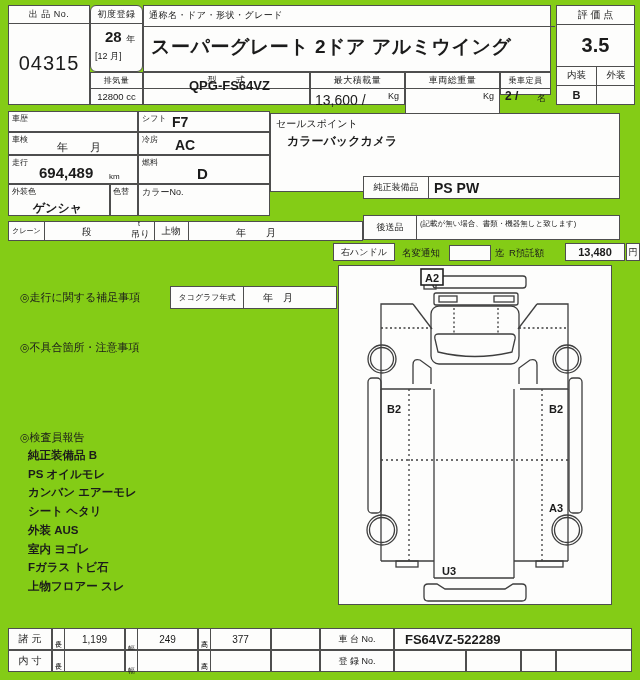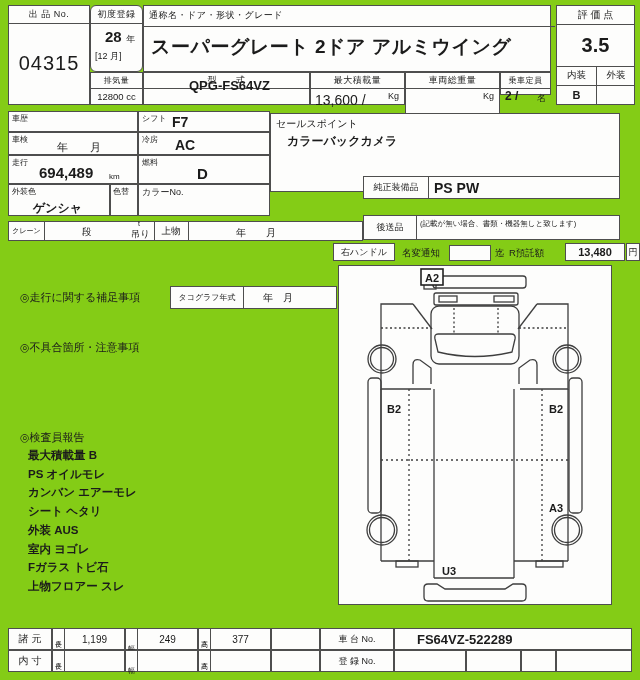--- a/index.html
+++ b/index.html
@@ -153,21 +153,21 @@
   <span class="txt" style="left:20px;top:290px;font-size:11px;">◎走行に関する補足事項</span>
   <div class="box" style="left:170px;top:286px;width:167px;height:23px;">
     <div class="br center" style="position:absolute;left:0;top:0;width:72px;height:21px;font-size:8px;">タコグラフ年式</div>
     <span class="txt" style="left:92px;top:4px;font-size:10px;">年　月</span>
   </div>
 
   <span class="txt" style="left:20px;top:340px;font-size:11px;">◎不具合箇所・注意事項</span>
 
   <span class="txt" style="left:20px;top:430px;font-size:11px;">◎検査員報告</span>
   <div style="position:absolute;left:28px;top:446px;width:220px;">
-    <div class="item">最大積載量 B</div>
+    <div class="item">純正装備品 B</div>
     <div class="item">PS オイルモレ</div>
     <div class="item">カンバン エアーモレ</div>
     <div class="item">シート ヘタリ</div>
     <div class="item">外装 AUS</div>
     <div class="item">室内 ヨゴレ</div>
     <div class="item">Fガラス トビ石</div>
     <div class="item">上物フロアー スレ</div>
   </div>
 
   <div class="box" style="left:338px;top:265px;width:274px;height:340px;border-width:1.5px;">
@@ -238,21 +238,21 @@
   <div class="box center" style="left:8px;top:628px;width:44px;height:22px;font-size:10px;">諸 元</div>
   <div class="box vert" style="left:52px;top:628px;width:13px;height:22px;">長さ</div>
   <div class="box center" style="left:64px;top:628px;width:61px;height:22px;font-size:10px;">1,199</div>
   <div class="box vert" style="left:125px;top:628px;width:13px;height:22px;">幅</div>
   <div class="box center" style="left:137px;top:628px;width:61px;height:22px;font-size:10px;">249</div>
   <div class="box vert" style="left:198px;top:628px;width:13px;height:22px;">高さ</div>
   <div class="box center" style="left:210px;top:628px;width:61px;height:22px;font-size:10px;">377</div>
   <div class="box" style="left:271px;top:628px;width:49px;height:22px;"></div>
   <div class="box center" style="left:320px;top:628px;width:74px;height:22px;font-size:9px;">車 台 No.</div>
   <div class="box" style="left:394px;top:628px;width:238px;height:22px;">
-    <span class="txt big" style="left:22px;top:3px;font-size:13px;">FS64VZ-522289</span>
+    <span class="txt big" style="left:10px;top:3px;font-size:13px;">FS64VZ-522289</span>
   </div>
 
   <div class="box center" style="left:8px;top:650px;width:44px;height:22px;font-size:10px;">内 寸</div>
   <div class="box vert" style="left:52px;top:650px;width:13px;height:22px;">長さ</div>
   <div class="box" style="left:64px;top:650px;width:61px;height:22px;"></div>
   <div class="box vert" style="left:125px;top:650px;width:13px;height:22px;">幅</div>
   <div class="box" style="left:137px;top:650px;width:61px;height:22px;"></div>
   <div class="box vert" style="left:198px;top:650px;width:13px;height:22px;">高さ</div>
   <div class="box" style="left:210px;top:650px;width:61px;height:22px;"></div>
   <div class="box" style="left:271px;top:650px;width:49px;height:22px;"></div>

